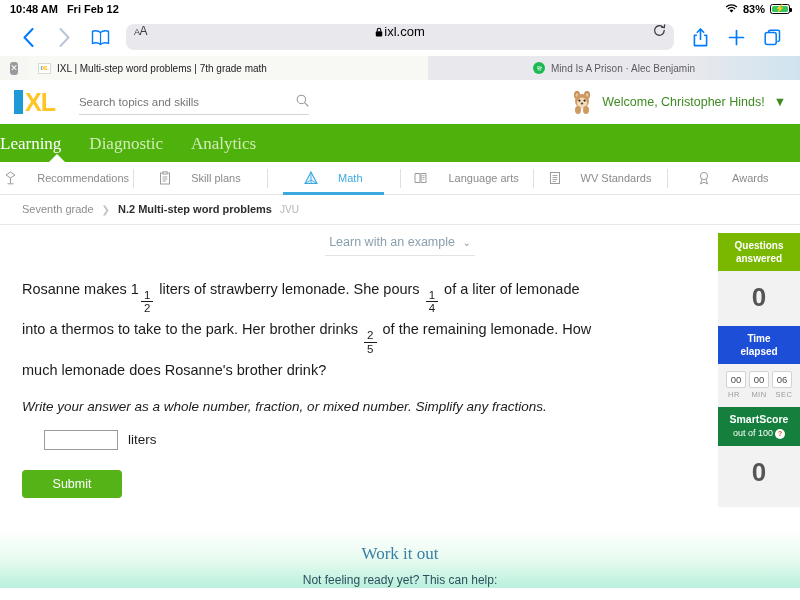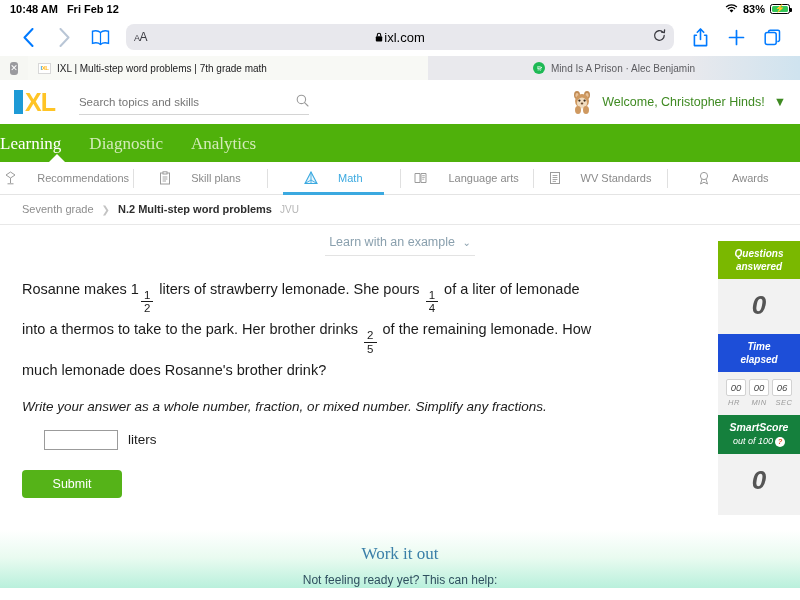--- a/index.html
+++ b/index.html
@@ -41,21 +41,21 @@
     height:38px; display:flex; align-items:center; gap:0;
     padding:0 10px; background:#ffffff;
   }
   .tb-btn {
     width:36px; height:30px; display:flex; align-items:center; justify-content:center;
     color:#007aff;
   }
   .tb-btn.disabled { color:#b9c6d6; }
   .urlbar {
     flex:1; height:26px; margin:0 8px; border-radius:8px; background:#e8e8ed;
-    display:flex; align-items:center; padding:0 8px; position:relative;
+    display:flex; padding:0 8px; position:relative;
   }
   .aa { font-size:12px; color:#3c3c43; letter-spacing:-0.5px; }
   .aa .small { font-size:9px; }
   .url-center {
     position:absolute; left:0; right:0; text-align:center;
     font-size:13px; color:#000; display:flex; align-items:center; justify-content:center; gap:1px;
   }
   .reload { margin-left:auto; color:#3c3c43; font-size:14px; z-index:2; }
 
   
@@ -188,23 +188,22 @@
   }
   .unit { font-size:13.5px; color:#1b1b1b; }
   .submit {
     margin:20px 0 0 22px; width:100px; height:28px; border:0; border-radius:4px;
     background:#55b318; color:#fff; font-size:12.5px;
     font-family:"Liberation Sans", sans-serif; cursor:pointer;
   }
 
   
   .panel {
-    position:absolute; top:16px; right:0; width:82px; background:#f2f2f2;
+    position:absolute; top:8px; right:0; width:82px; background:#f2f2f2;
     padding-bottom:6px;
-    font-style:italic;
   }
   .p-head {
     color:#fff; text-align:center; font-size:10px; font-weight:bold;
     padding:6px 2px; line-height:13px;
   }
   .p-head.green { background:#7ab800; }
   .p-head.blue  { background:#1d4ed8; }
   .p-head.orange{ background:#15803d; font-size:10.5px; }
   .p-head.orange .sub { font-weight:normal; font-size:9px; display:block; margin-top:1px; }
   .qmark {

